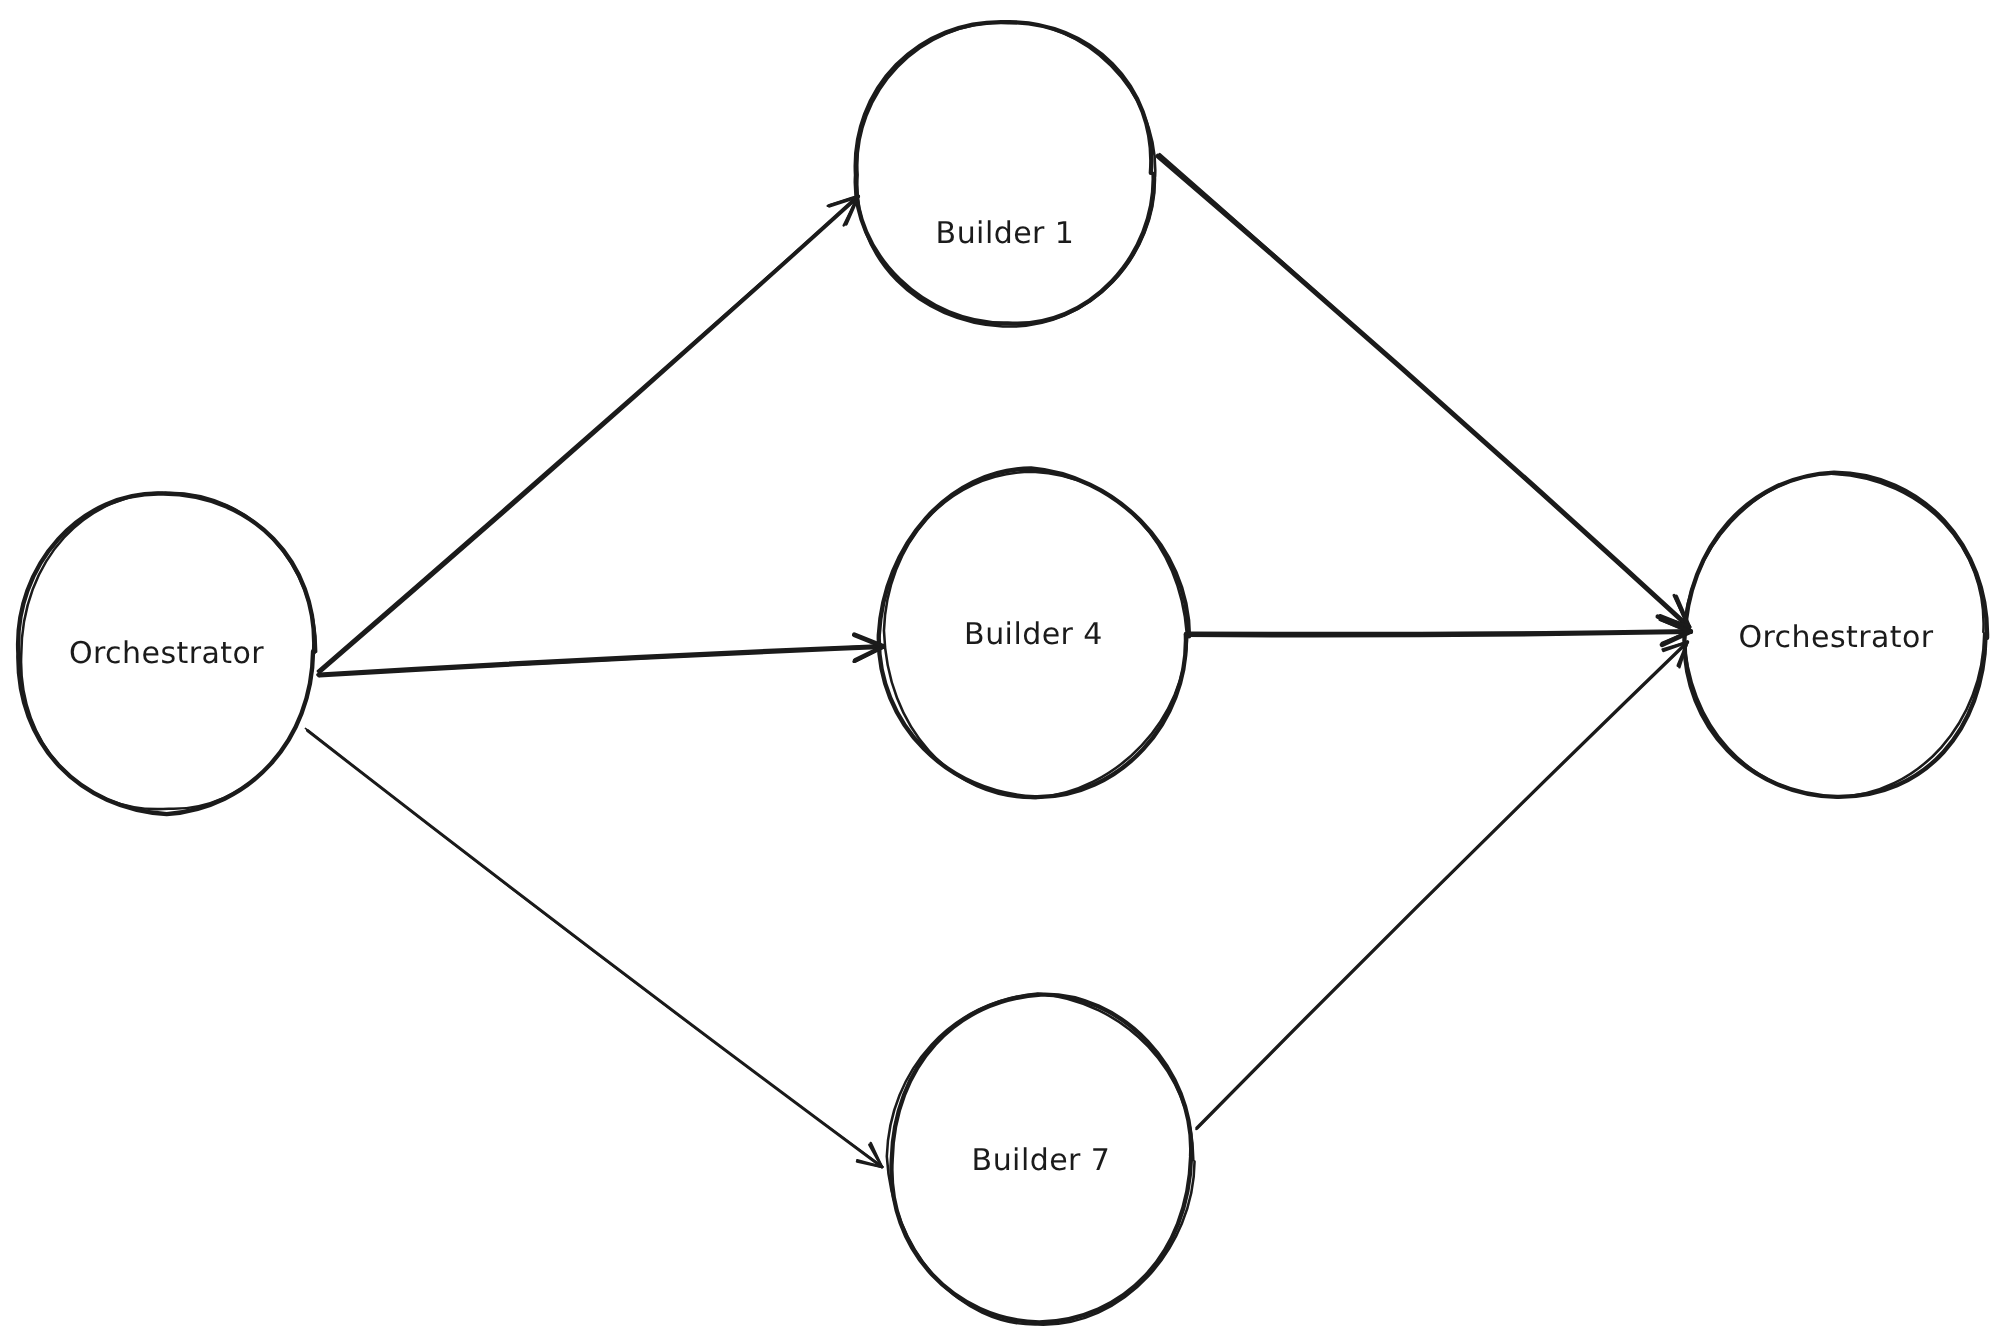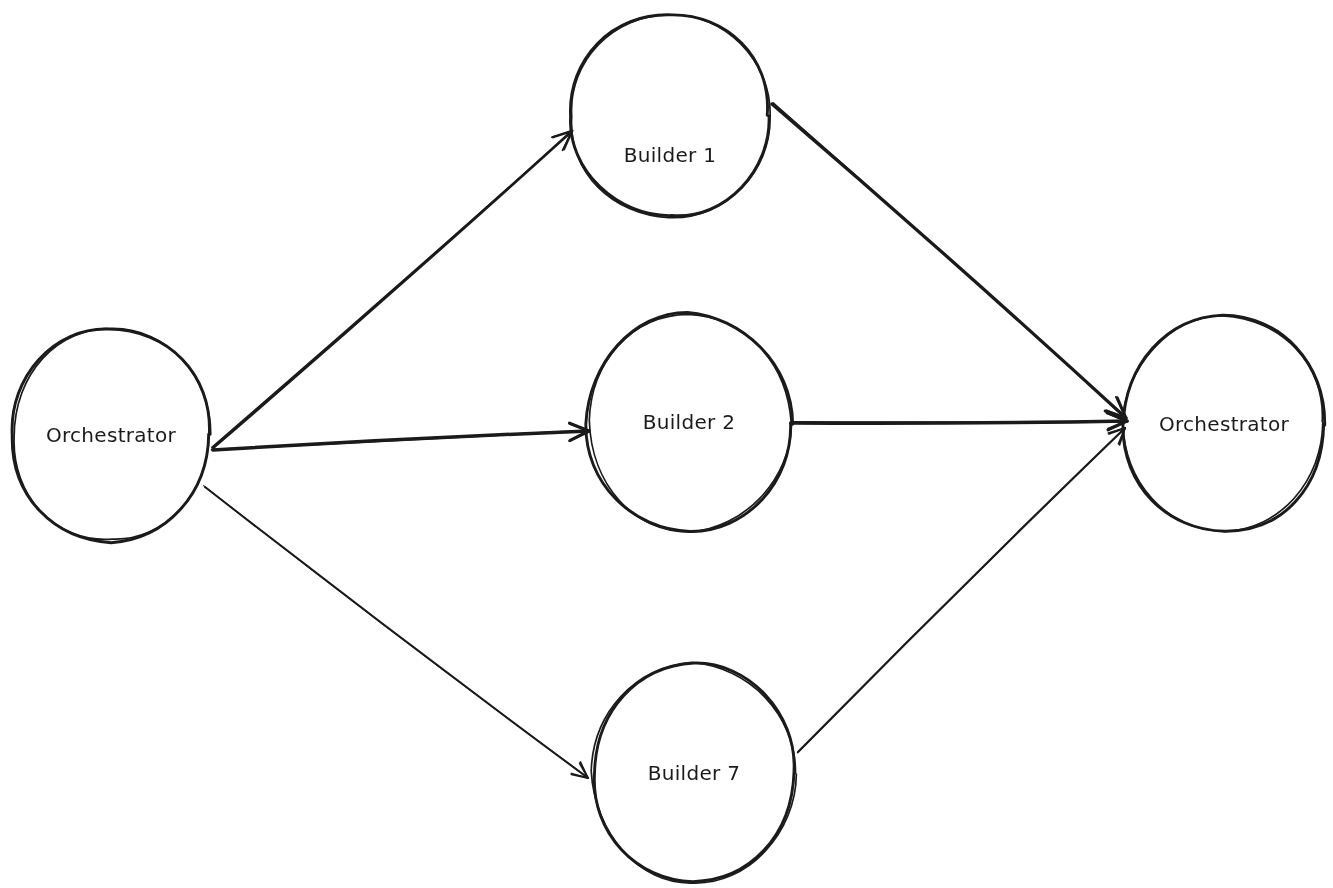--- a/index.html
+++ b/index.html
@@ -88,16 +88,16 @@
       </g>
       <g>
         <path d="M798,752 Q959.3884777466541,587.8689266146787 1125,428" fill="none" stroke="#1b1b1b" stroke-width="2.2" stroke-linecap="round" stroke-linejoin="round"></path>
         <path d="M797.4533144209533,752.8987591633573 Q958.5379138071795,588.9028303462707 1124.5492890776136,428.4612502424046" fill="none" stroke="#1b1b1b" stroke-width="1.2100000000000002" stroke-linecap="round" stroke-linejoin="round"></path>
         <path d="M1118.6463913801028,443.7680581399603 L1125,428 L1109.0176264270517,433.79342169833404" fill="none" stroke="#1b1b1b" stroke-width="1.9800000000000002" stroke-linecap="round" stroke-linejoin="round"></path>
         <path d="M1119.6049540433003,444.908032496403 L1125,428 L1108.3669446177157,432.9576956689082" fill="none" stroke="#1b1b1b" stroke-width="1.6" stroke-linecap="round" stroke-linejoin="round"></path>
       </g>
     </svg>
   <div class="node-label" style="left: 111px; top: 435px;">Orchestrator</div>
   <div class="node-label" style="left: 670px; top: 115px; margin-top: 40px;">Builder 1</div>
-  <div class="node-label" style="left: 689px; top: 422px;">Builder 2</div>
+  <div class="node-label" style="left: 689px; top: 422px;">Builder 4</div>
   <div class="node-label" style="left: 694px; top: 773px;">Builder 7</div>
   <div class="node-label" style="left: 1224px; top: 424px;">Orchestrator</div>
 </div>
 
 </body></html>

